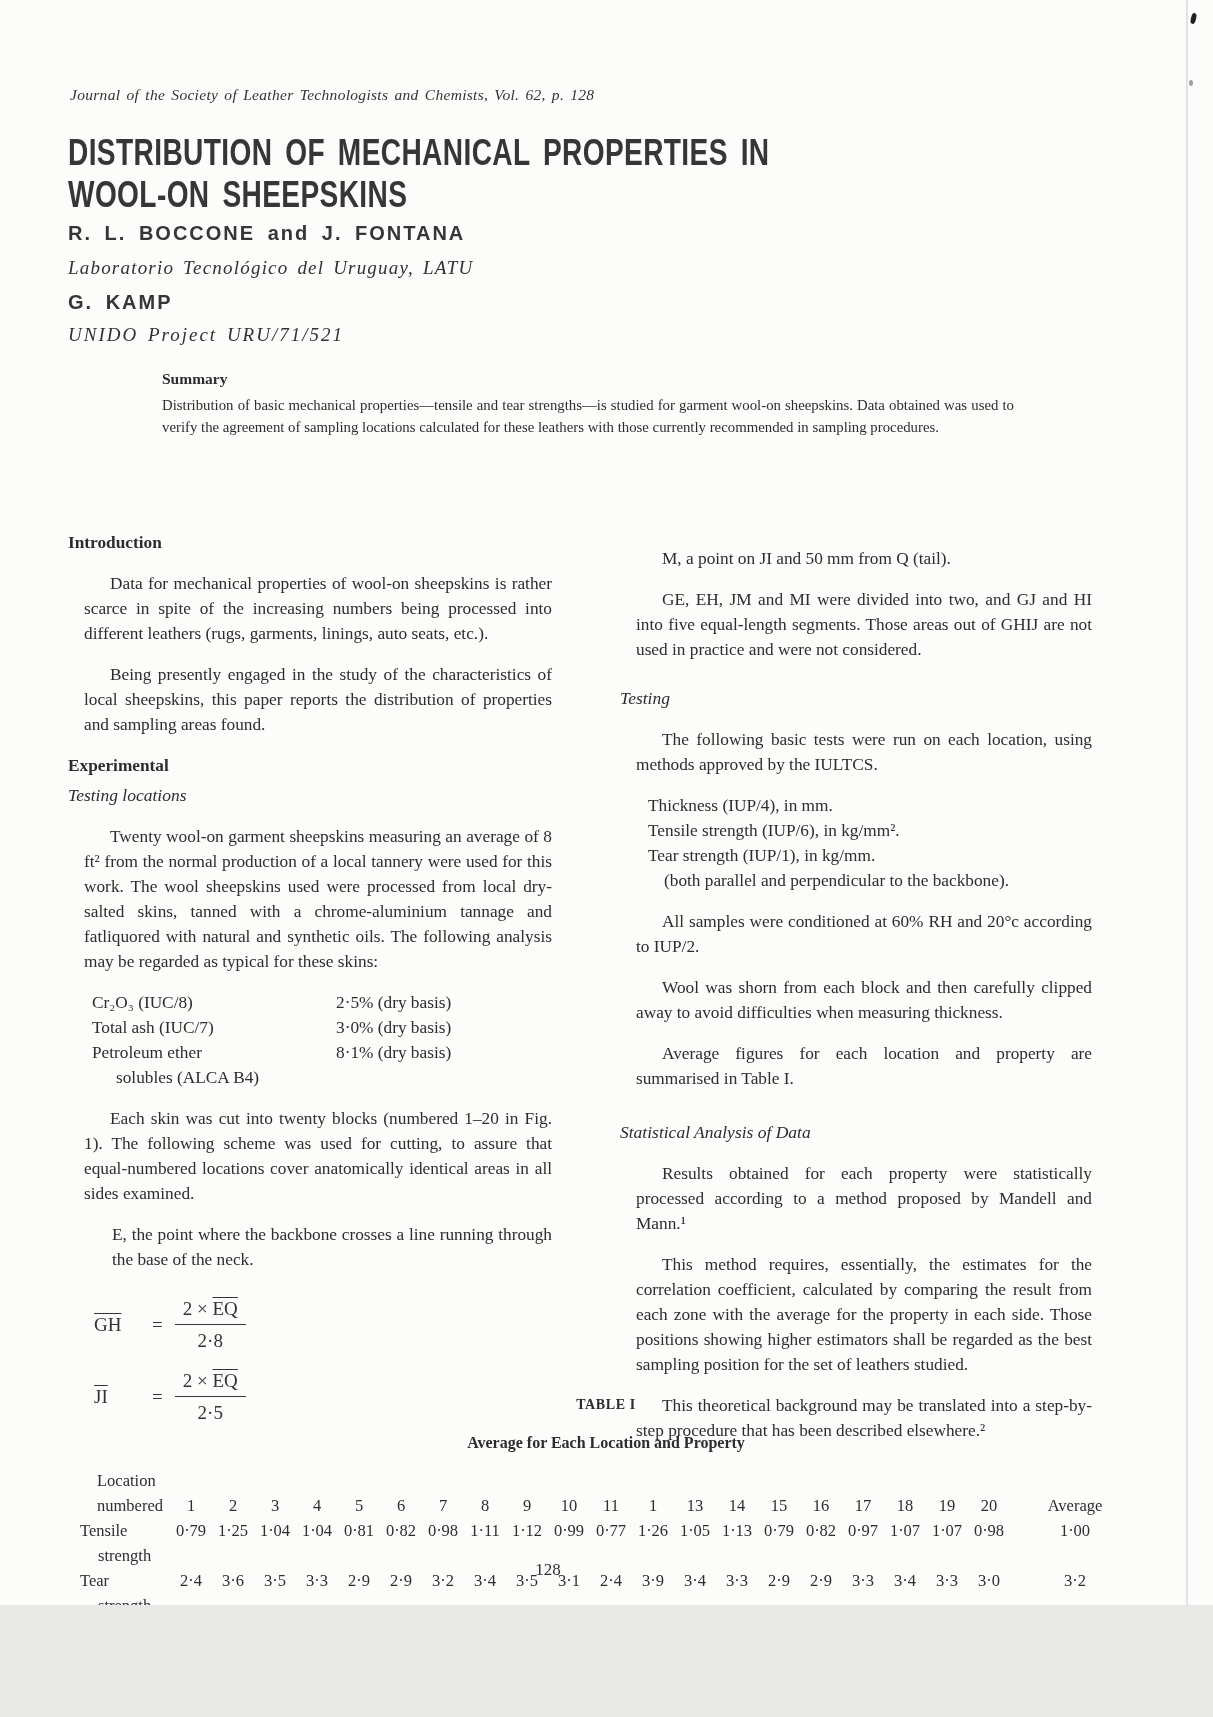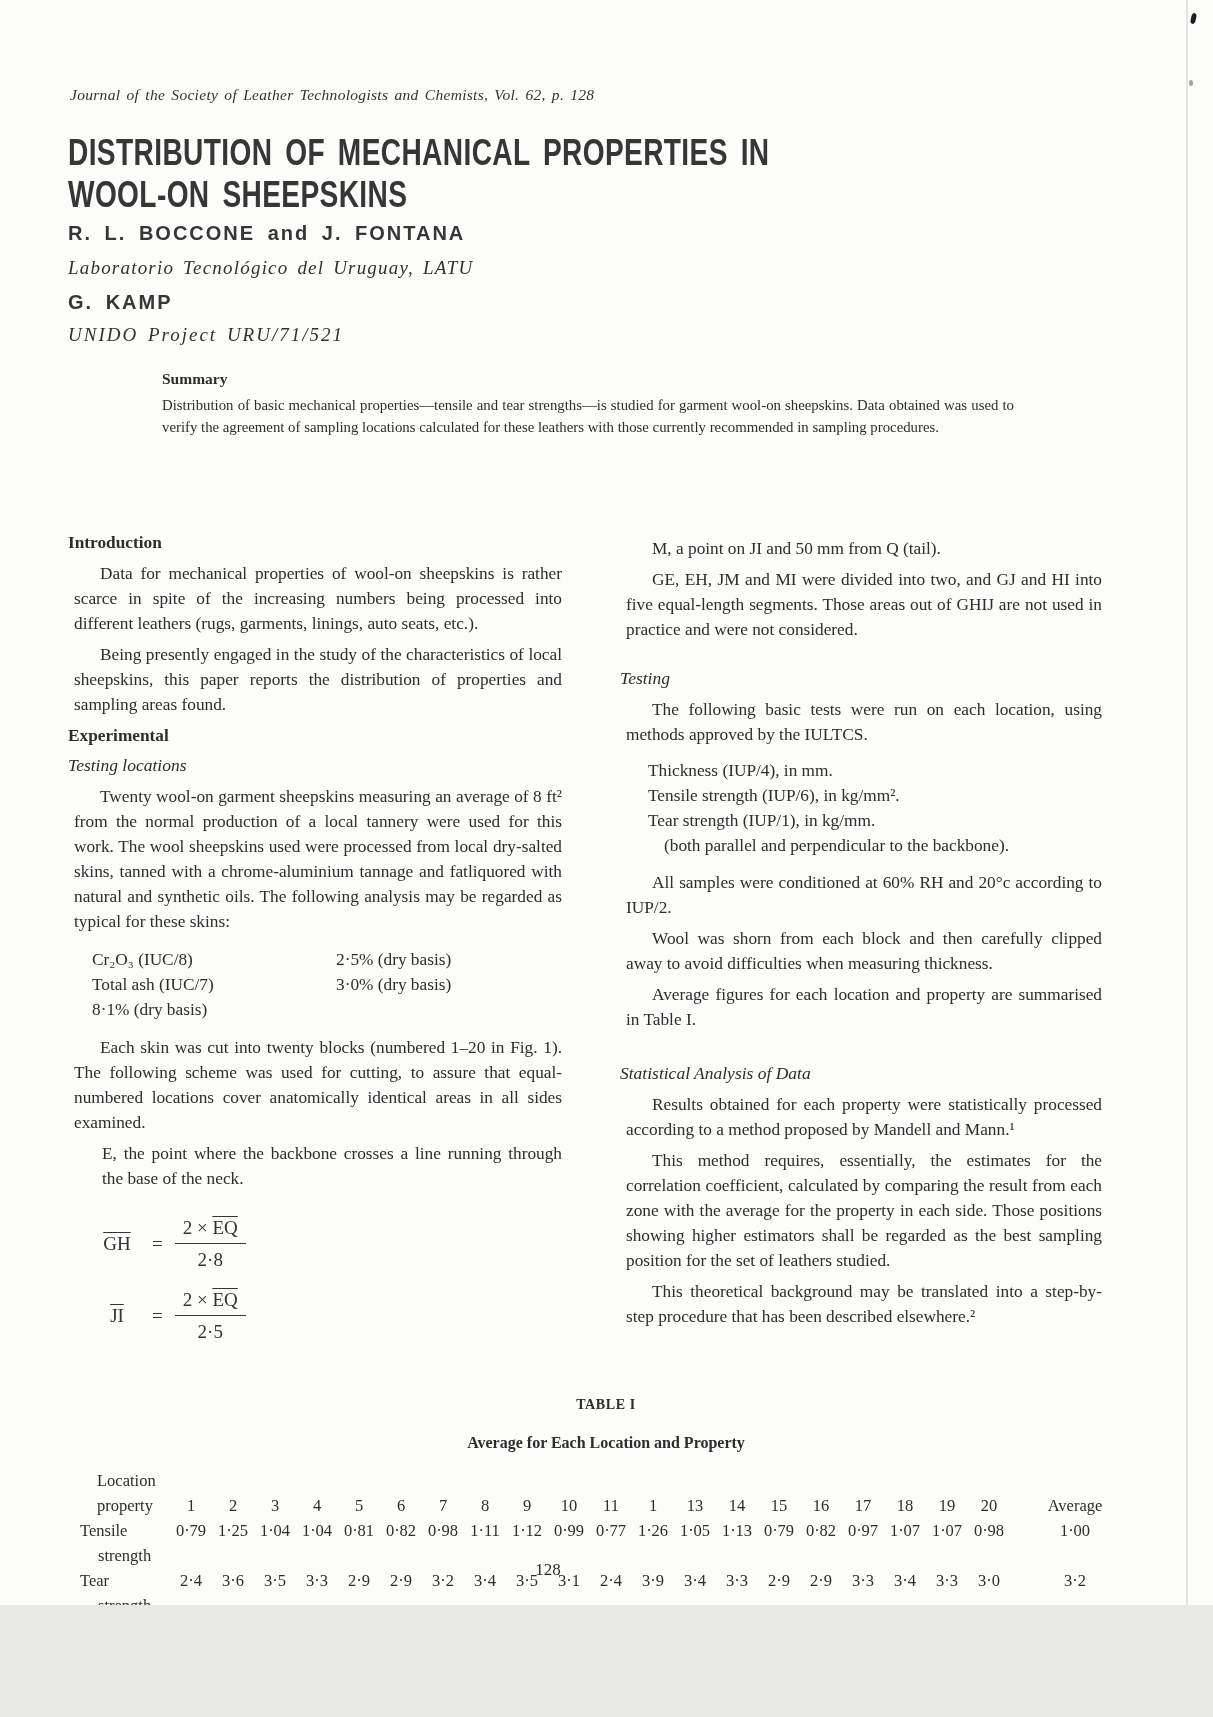--- a/index.html
+++ b/index.html
@@ -31,38 +31,38 @@
   .kamp  { top:291px; }
   .unido { top:324px; letter-spacing:2px; }
 
   .summary { position:absolute; left:162px; top:370px; width:852px; }
   .summary-head { font-weight:700; font-size:15.5px; margin-bottom:7px; }
   .summary-text { margin:0; font-size:14.8px; line-height:21.5px; text-align:justify; }
 
   .col { position:absolute; top:530px; font-size:17.3px; line-height:25px; text-align:justify; }
   .col-left  { left:68px;  width:500px; }
   .col-right { left:620px; width:488px; }
-  .col p { margin:6px; }
+  .col p { margin:16px; }
   .ind { text-indent:26px; }
   .col h2 { font-size:17.3px; margin:0; font-weight:700; }
   .mt  { margin-top:17px; }
   .subhead { font-style:italic; font-size:17.5px; margin:5px 0 2px; }
   .subhead.gap  { margin-top:24px; }
   .subhead.gap2 { margin-top:29px; }
 
   .analysis { margin:13px 0 13px 24px; text-align:left; }
   .arow  { display:flex; align-items:flex-start; }
   .aname { width:244px; flex:none; }
   .aname2{ padding-left:24px; }
 
   .hang { padding-left:28px; }
 
   .formulas { margin:24px 0 0 26px; text-align:left; }
   .formula  { display:flex; align-items:center; margin-bottom:15px; font-size:19px; color:#333; }
-  .flhs { min-width:46px; text-align:center; }
+  .flhs { min-width:46px; text-align:left; }
   .over { text-decoration:overline; }
   .feq  { padding:0 12px; }
   .frac { display:inline-flex; flex-direction:column; text-align:center; }
   .fnum { border-bottom:1.6px solid #3a3a3a; padding:0 8px 3px; }
   .fden { padding-top:3px; }
 
   .tests { margin:11px 0 12px 28px; text-align:left; }
   .tests-note { padding-left:16px; }
 
   .tablewrap { position:absolute; left:70px; top:1392px; width:1072px; font-size:16.5px; line-height:25px; }
@@ -126,20 +126,24 @@
 
         <div class="arow">
           <div class="aname">
             <div>Total ash (IUC/7)</div>
             <div class="aname2"></div>
           </div>
           <div class="aval">3·0% (dry basis)</div>
         </div>
 
         <div class="arow">
+          <div class="aname">
+            <div>Petroleum ether</div>
+            <div class="aname2">solubles (ALCA B4)</div>
+          </div>
           <div class="aval">8·1% (dry basis)</div>
         </div>
       </div>
 
     <p class="ind">Each skin was cut into twenty blocks (numbered 1–20 in Fig. 1). The following scheme was used for cutting, to assure that equal-numbered locations cover anatomically identical areas in all sides examined.</p>
     <p class="hang">E, the point where the backbone crosses a line running through the base of the neck.</p>
 
     <div class="formulas">
       <div class="formula">
         <span class="flhs"><span class="over">GH</span></span>
@@ -189,21 +193,21 @@
     <p class="ind">This theoretical background may be translated into a step-by-step procedure that has been described elsewhere.²</p>
   </div>
 
   <div class="tablewrap">
     <div class="tcap1">TABLE I</div>
     <div class="tcap2">Average for Each Location and Property</div>
 
     <div class="trow thead">
       <div class="tlabel hlabel">
         <div>Location</div>
-        <div>property</div>
+        <div>numbered</div>
       </div>
       <div class="tcells">
 
       <span class="tcell">1</span>
           <span class="tcell">2</span>
           <span class="tcell">3</span>
           <span class="tcell">4</span>
           <span class="tcell">5</span>
           <span class="tcell">6</span>
           <span class="tcell">7</span>

